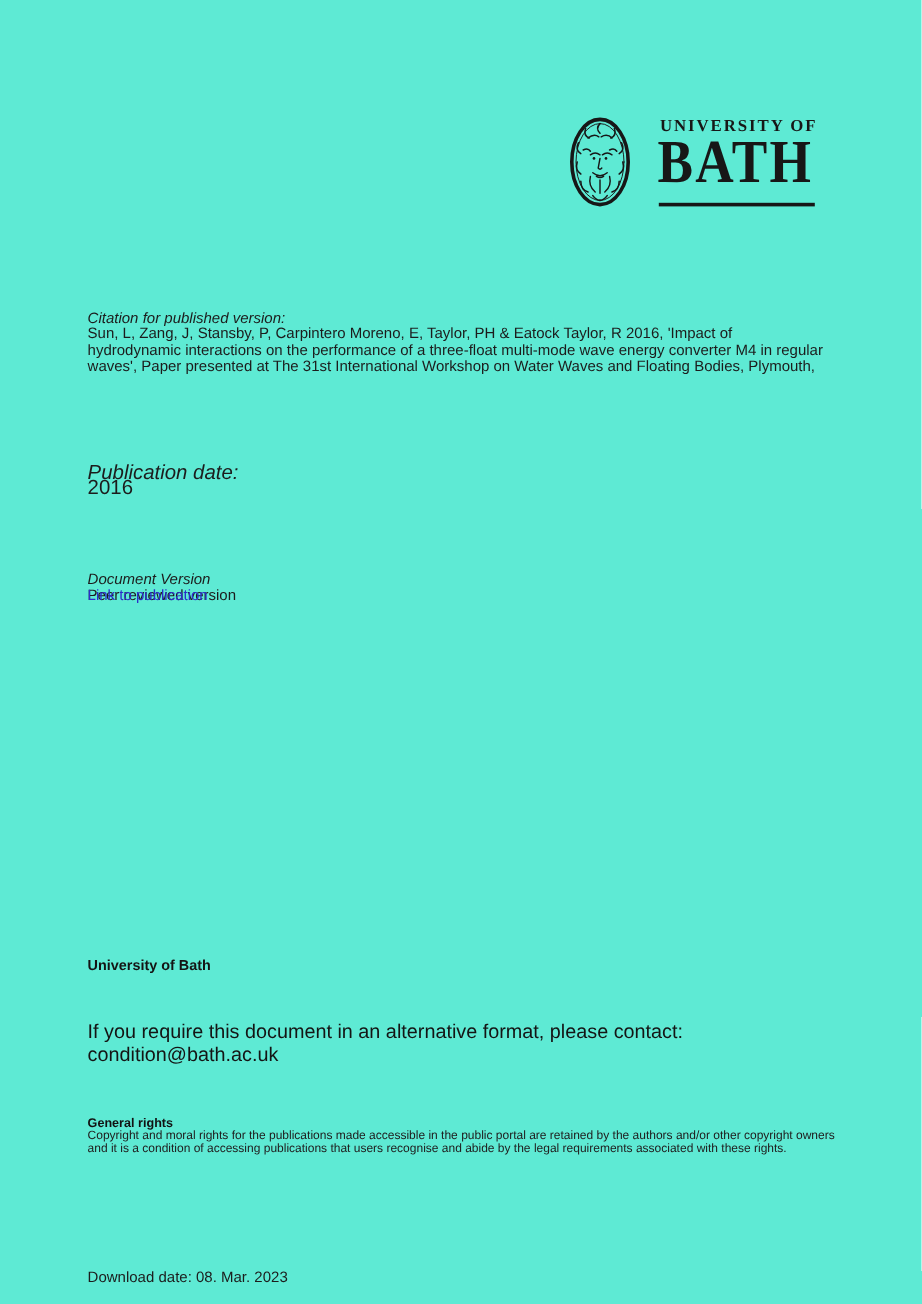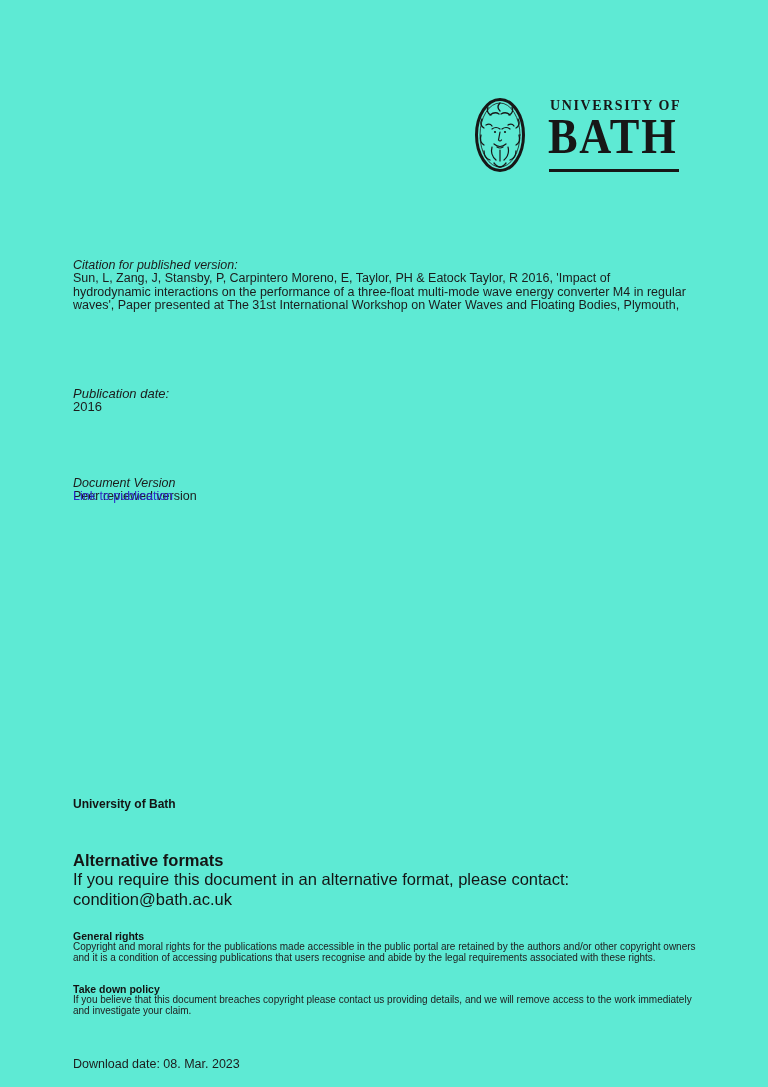--- a/index.html
+++ b/index.html
@@ -28,21 +28,21 @@
     transform:scaleX(0.87);transform-origin:left top;
   }
   .logo-underline{
     position:absolute;left:77px;top:74px;width:130px;height:2.5px;
     background:#171717;
   }
   
   .tblock{position:absolute;left:73px;white-space:nowrap;}
   .citation{top:259px;font-size:12.5px;line-height:13.4px;}
   .ital{font-style:italic;}
-  .pubdate{top:387px;font-size:13px;line-height:13.4px;}
+  .pubdate{top:387px;font-size:17px;line-height:13.4px;}
   .docversion{top:437px;font-size:12.5px;line-height:13.4px;margin-top:40px;}
   .publink{top:490px;font-size:12.5px;line-height:13.4px;color:#2d2dcb;cursor:pointer;text-decoration:none;}
   .uob{top:795px;font-size:12px;line-height:18px;font-weight:bold;color:#141414;}
   .altformats{top:851px;font-size:16.5px;line-height:19.3px;color:#141414;}
   .altformats .hd{font-weight:bold;}
   .smallblock{font-size:10px;line-height:10.8px;color:#202020;}
   .general{top:931px;}
   .takedown{top:984px;}
   .smallblock .hd{font-weight:bold;font-size:10.5px;color:#121212;}
   .download{top:1058px;font-size:12.5px;line-height:13.4px;}
@@ -108,32 +108,26 @@
   <div class="tblock docversion">
     <div class="ital">Document Version</div>
     <div>Peer reviewed version</div>
   </div>
 
   <a class="tblock publink">Link to publication</a>
 
   <div class="tblock uob">University of Bath</div>
 
   <div class="tblock altformats">
-    <div class="hd">Alternative formats</div>
     <div>If you require this document in an alternative format, please contact:</div>
     <div>condition@bath.ac.uk</div>
   </div>
 
   <div class="tblock smallblock general">
     <div class="hd">General rights</div>
     <div>Copyright and moral rights for the publications made accessible in the public portal are retained by the authors and/or other copyright owners</div>
     <div>and it is a condition of accessing publications that users recognise and abide by the legal requirements associated with these rights.</div>
   </div>
 
-  <div class="tblock smallblock takedown">
-    <div class="hd">Take down policy</div>
-    <div>If you believe that this document breaches copyright please contact us providing details, and we will remove access to the work immediately</div>
-    <div>and investigate your claim.</div>
-  </div>
 
   <div class="tblock download">Download date: 08. Mar. 2023</div>
 
 </div>
 
 </body></html>

